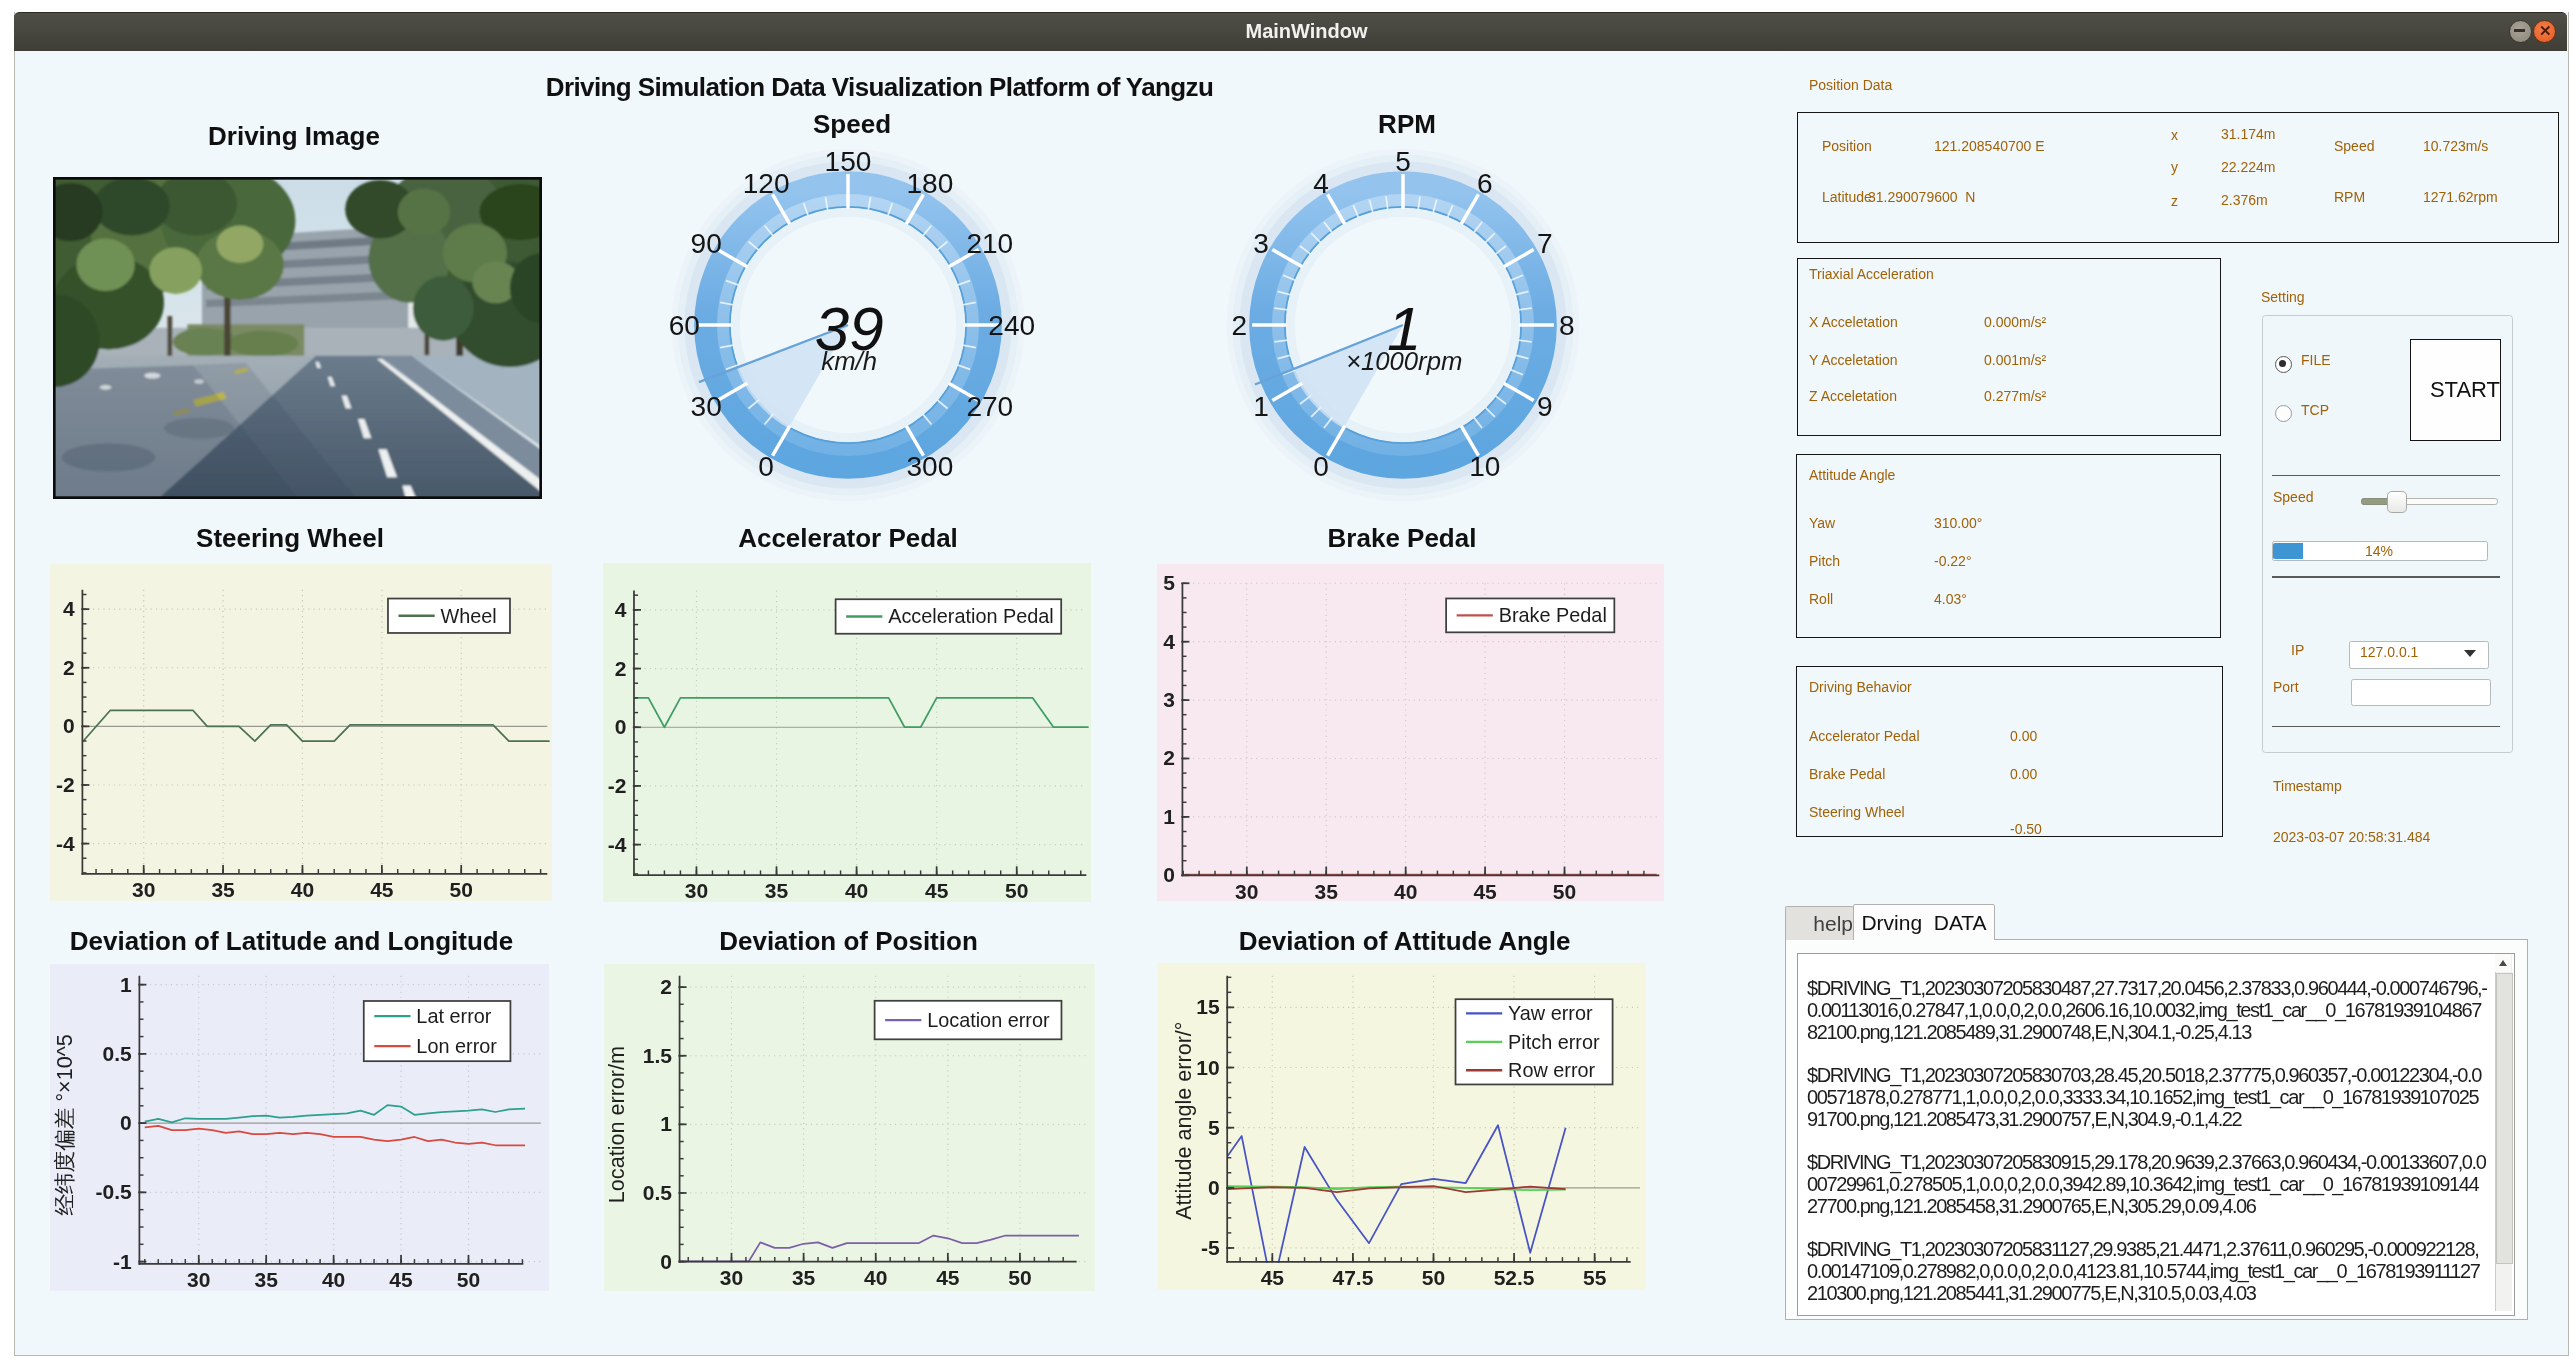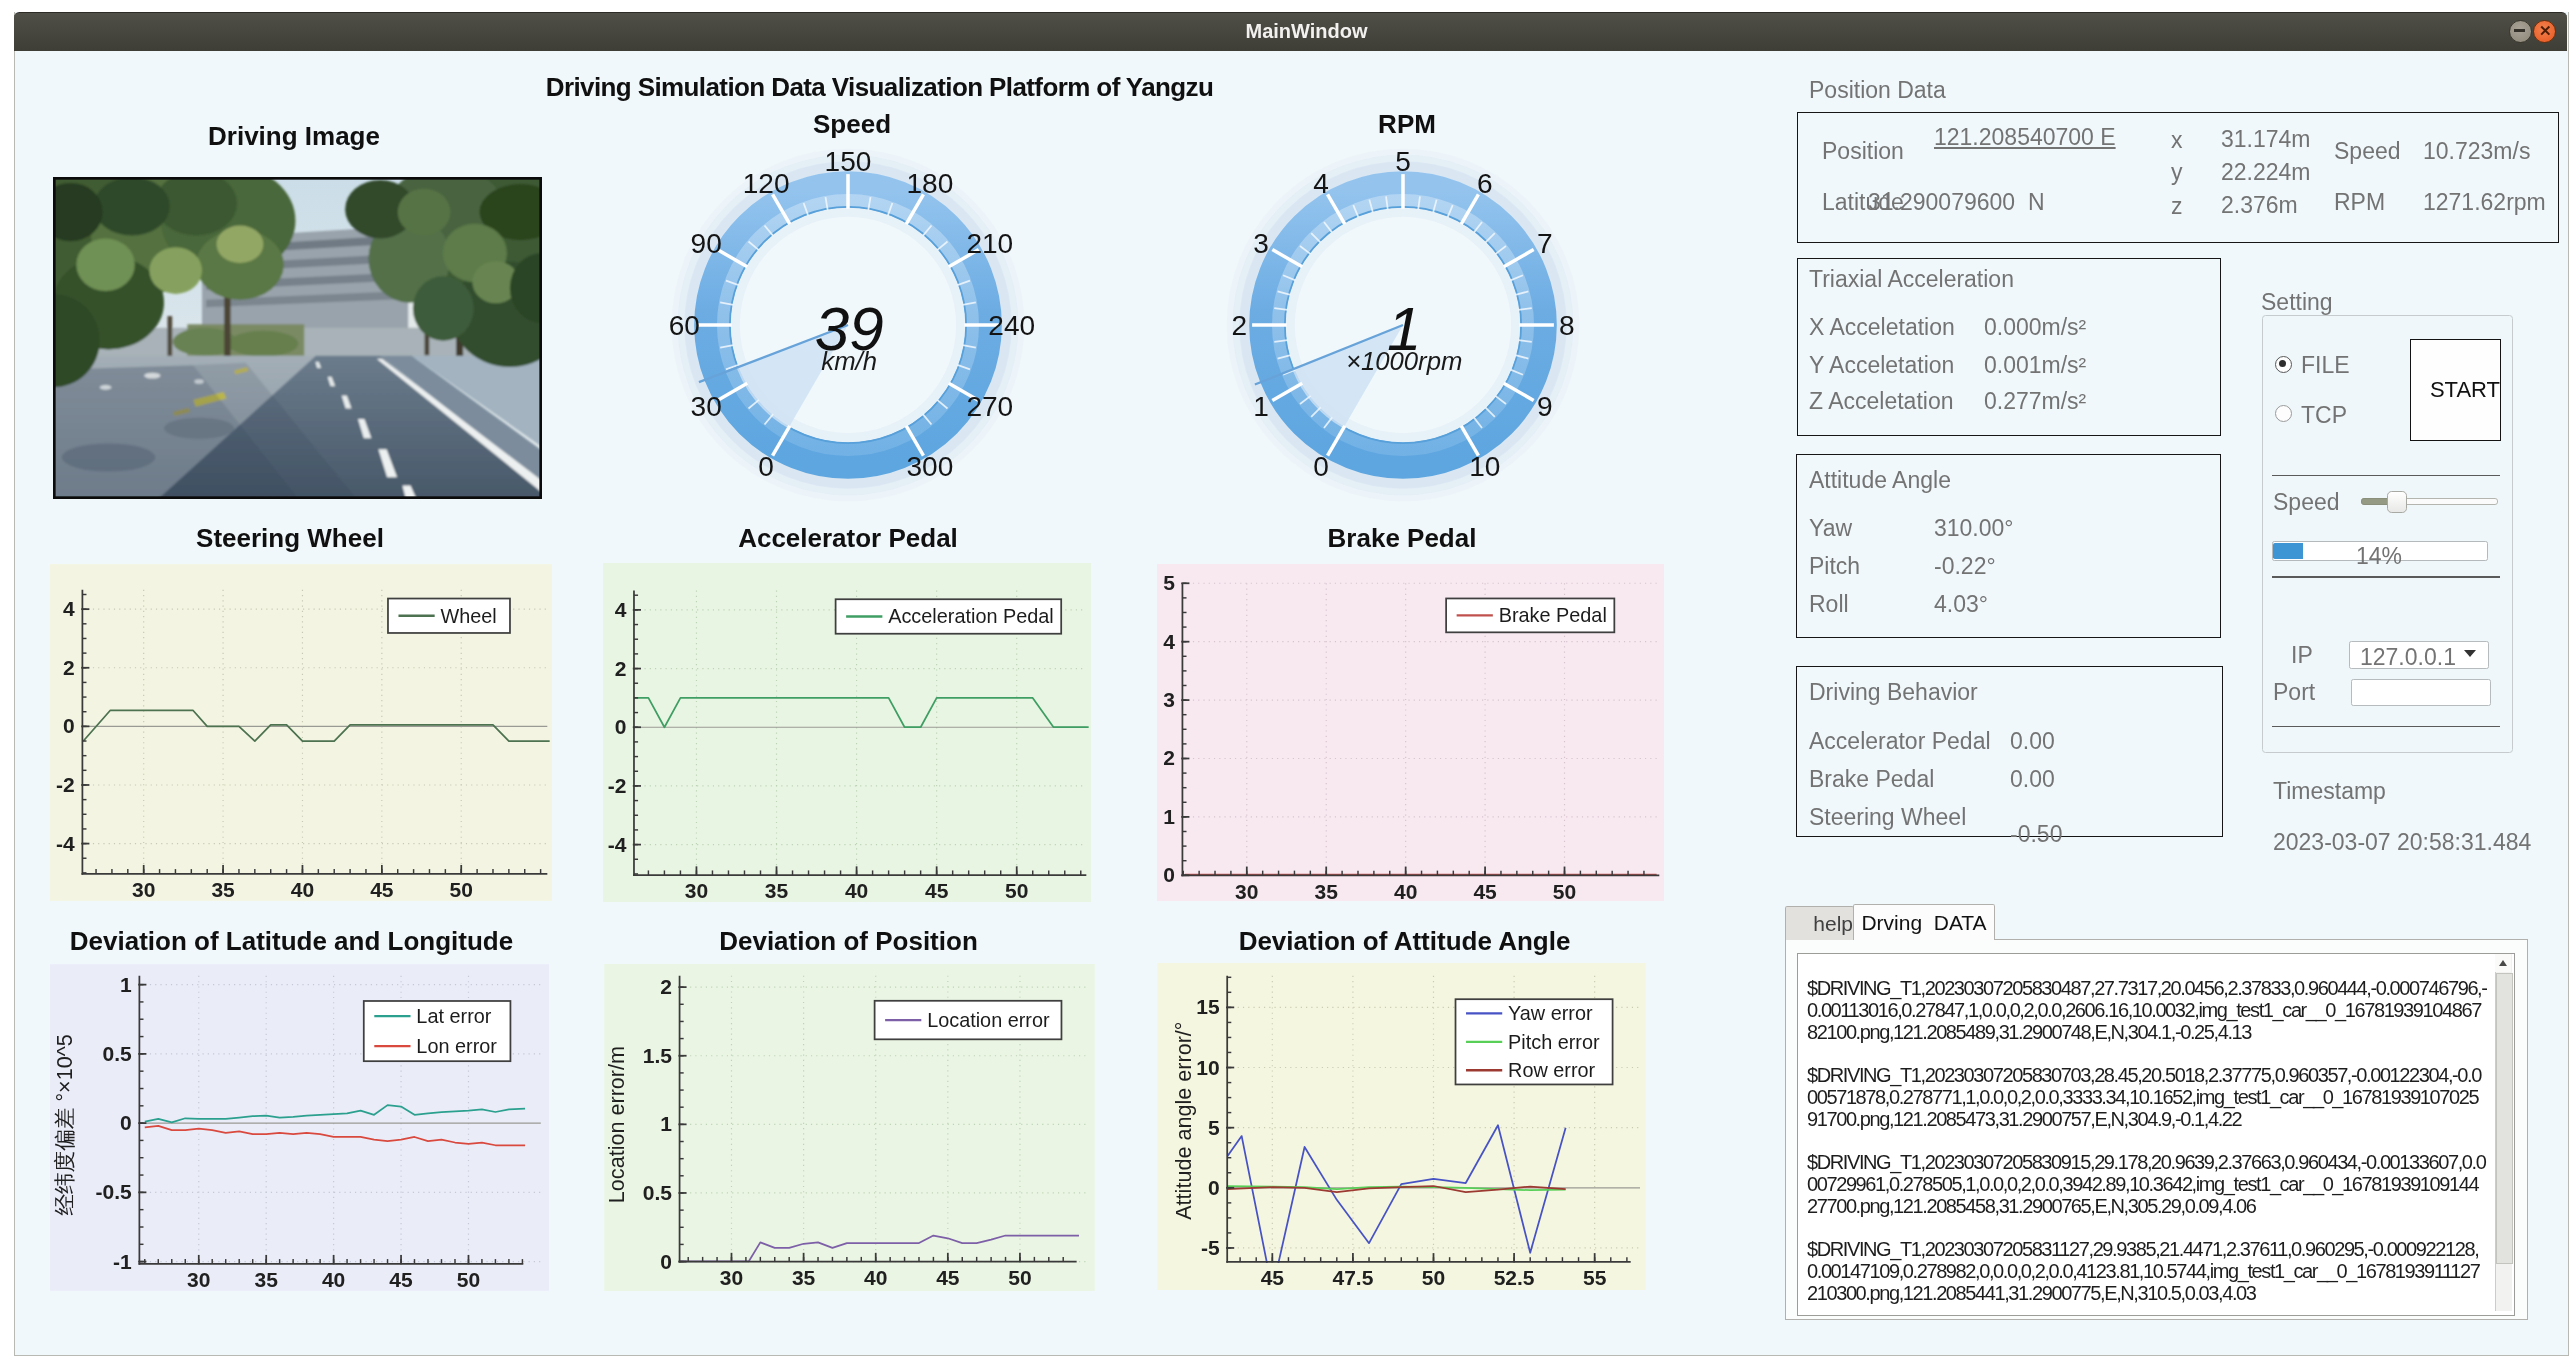--- a/index.html
+++ b/index.html
@@ -1,17 +1,17 @@
 <!DOCTYPE html>
 <html style="font-size:9.3px"><head><meta charset="utf-8"><style>
 html,body{margin:0;padding:0;}
 body{width:2576px;height:1367px;background:#ffffff;font-family:"Liberation Sans",sans-serif;position:relative;overflow:hidden;color:#161616;}
 .abs{position:absolute;}
 .hdr{font-weight:bold;font-size:26px;color:#101010;text-align:center;}
-.lbl{font-size:23px;color:#737373;}
+.lbl{font-size:14px;color:#a16207;}
 .box{border:1.8px solid #161616;}
 </style></head><body>
 <div class="abs" style="left:14px;top:11.7px;width:2553px;height:1343px;background:#f0f8fb;border-left:0.6px solid #b9b9b3;border-right:0.6px solid #b9b9b3;border-bottom:0.6px solid #b9b9b3;"></div>
 <div class="abs" style="left:14px;top:11.7px;width:2553px;height:38px;background:linear-gradient(#504f47,#3e3d36);border-radius:5.3px 5.3px 0 0;border-top:0.6px solid #2c2b26;"></div>
 <div class="abs" style="left:14px;top:11.7px;width:2553px;height:38px;line-height:38px;text-align:center;color:#f2f1ef;font-weight:bold;font-size:20px;margin-left:16px;">MainWindow</div>
 <div class="abs" style="left:2509px;top:20.4px;width:21px;height:21px;border-radius:50%;background:radial-gradient(circle at 45% 38%,#a8a396,#8b8678);border:1.2px solid #3a382f;"></div>
 <div class="abs" style="left:2514px;top:29px;width:10.5px;height:2.9px;background:#33312a;"></div>
 <div class="abs" style="left:2533px;top:20.4px;width:21px;height:21px;border-radius:50%;background:radial-gradient(circle at 45% 38%,#f2824f,#e7561f);border:1.2px solid #69300f;"></div>
 <div class="abs" style="left:2539px;top:26px;width:10.5px;height:10.5px;font-size:15px;line-height:10.5px;color:#4d1d05;font-weight:bold;text-align:center;">✕</div>
 
@@ -808,21 +808,21 @@
 <text x="601" y="98.3" font-size="34" fill="#1c1c1c">Yaw error</text>
 <line x1="529" y1="135.0" x2="591" y2="135.0" stroke="#58d058" stroke-width="4"></line>
 <text x="601" y="147.0" font-size="34" fill="#1c1c1c">Pitch error</text>
 <line x1="529" y1="183.7" x2="591" y2="183.7" stroke="#9c3a32" stroke-width="4"></line>
 <text x="601" y="195.7" font-size="34" fill="#1c1c1c">Row error</text>
 </svg>
 <div class="abs lbl" style="left:1809px;top:77px;">Position Data</div>
 <div class="abs box" style="left:1797px;top:112px;width:760px;height:129px;"></div>
 <div class="abs lbl" style="left:1822px;top:138px;">Position</div>
 <div class="abs lbl" style="left:1822px;top:189px;">Latitude</div>
-<div class="abs lbl" style="left:1934px;top:124px;text-decoration:underline;">121.208540700 E</div>
+<div class="abs lbl" style="left:1934px;top:138px;">121.208540700 E</div>
 <div class="abs lbl" style="left:1868px;top:189px;">31.290079600&nbsp; N</div>
 <div class="abs lbl" style="left:2171px;top:127px;">x</div>
 <div class="abs lbl" style="left:2171px;top:159px;">y</div>
 <div class="abs lbl" style="left:2171px;top:193px;">z</div>
 <div class="abs lbl" style="left:2221px;top:126px;">31.174m</div>
 <div class="abs lbl" style="left:2221px;top:159px;">22.224m</div>
 <div class="abs lbl" style="left:2221px;top:192px;">2.376m</div>
 <div class="abs lbl" style="left:2334px;top:138px;">Speed</div>
 <div class="abs lbl" style="left:2423px;top:138px;">10.723m/s</div>
 <div class="abs lbl" style="left:2334px;top:189px;">RPM</div>

